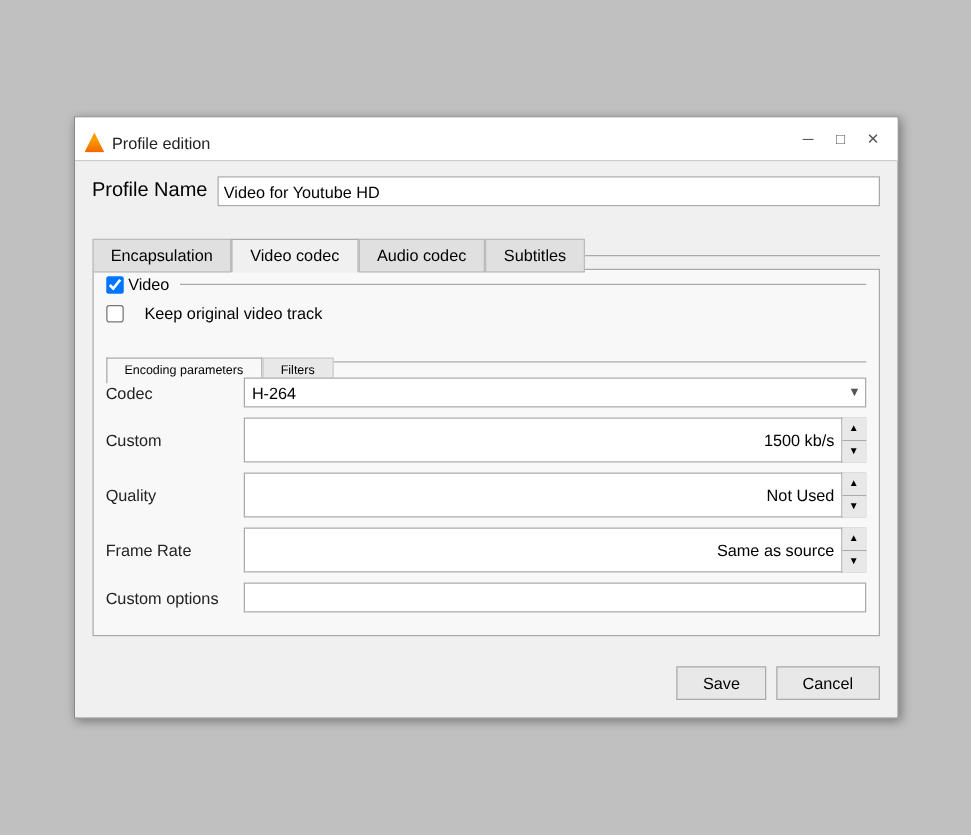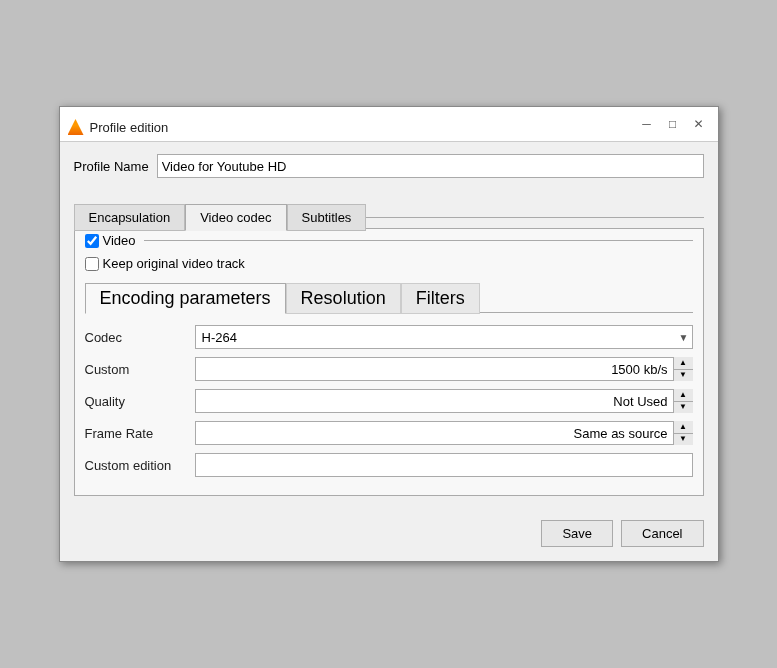--- a/index.html
+++ b/index.html
@@ -55,21 +55,21 @@
     .dialog-body {
       padding: 12px 14px 14px;
     }
     .profile-name-row {
       display: flex;
       align-items: center;
       gap: 8px;
       margin-bottom: 12px;
     }
     .profile-name-label {
-      font-size: 13px;
+      font-size: 16px;
       white-space: nowrap;
     }
     .profile-name-input {
       flex: 1;
       height: 24px;
       border: 1px solid #aaa;
       background: #fff;
       padding: 2px 4px;
       font-size: 13px;
     }
@@ -111,38 +111,38 @@
     }
     .section-line {
       flex: 1;
       height: 1px;
       background: #aaa;
       margin-left: 4px;
     }
     .keep-track-row {
       display: flex;
       align-items: center;
-      gap: 4px;
+      gap: 17px;
       margin: 8px 0 10px;
     }
     .sub-tabs {
       display: flex;
       gap: 0;
       border-bottom: 1px solid #aaa;
       margin-bottom: 12px;
     }
     .sub-tab {
       padding: 4px 14px;
-      font-size: 18px;
+      font-size: 10px;
       cursor: pointer;
       border: 1px solid transparent;
       border-bottom: none;
       background: transparent;
       position: relative;
-      top: 2px;
+      top: 18px;
     }
     .sub-tab.active {
       background: #f8f8f8;
       border: 1px solid #aaa;
       border-bottom: 1px solid #f8f8f8;
     }
     .sub-tab:not(.active) {
       background: #e8e8e8;
       border: 1px solid #ccc;
     }
@@ -180,21 +180,21 @@
       position: absolute;
       right: 4px;
       top: 50%;
       transform: translateY(-50%);
       font-size: 10px;
       color: #555;
       pointer-events: none;
     }
     .spinbox {
       width: 100%;
-      height: 24px;
+      height: 36px;
       border: 1px solid #aaa;
       background: #fff;
       font-size: 13px;
       padding: 2px 24px 2px 4px;
       text-align: right;
       position: relative;
     }
     .spinbox-wrapper {
       flex: 1;
       position: relative;
@@ -290,43 +290,43 @@
     </div>
 
     <div class="main-tabs">
       <div class="main-tab">
         <span>Encapsulation</span>
       </div>
       <div class="main-tab active">
         <span>Video codec</span>
       </div>
       <div class="main-tab">
+        <span>Audio codec</span>
+      </div>
+      <div class="main-tab">
         <span>Subtitles</span>
       </div>
     </div>
 
     <div class="video-section">
 
       <div class="section-label-row">
         <input type="checkbox" checked="" style="">
         <span>Video</span>
         <div class="section-line"></div>
       </div>
 
       <div class="keep-track-row">
         <input type="checkbox" style="">
         <span>Keep original video track</span>
       </div>
 
       <div class="sub-tabs">
         <div class="sub-tab active">
           <span>Encoding parameters</span>
-        </div>
-        <div class="sub-tab">
-          <span>Resolution</span>
         </div>
         <div class="sub-tab">
           <span>Filters</span>
         </div>
       </div>
 
       <div class="param-row">
         <span class="param-label">Codec</span>
         <div class="codec-wrapper param-value">
           <select class="codec-select">
@@ -368,21 +368,21 @@
         <div class="spinbox-wrapper param-value">
           <input class="spinbox" type="text" style="text-align: right; padding-right: 24px;" value="Same as source">
           <div class="spinbox-btns">
             <button class="spinbox-btn">▲</button>
             <button class="spinbox-btn">▼</button>
           </div>
         </div>
       </div>
 
       <div class="param-row">
-        <span class="param-label">Custom edition</span>
+        <span class="param-label">Custom options</span>
         <div class="param-value">
           <input class="text-input" type="text" value="" style="">
         </div>
       </div>
 
     </div>
   </div>
 
   <div class="dialog-footer">
     <button class="footer-btn primary">Save</button>

